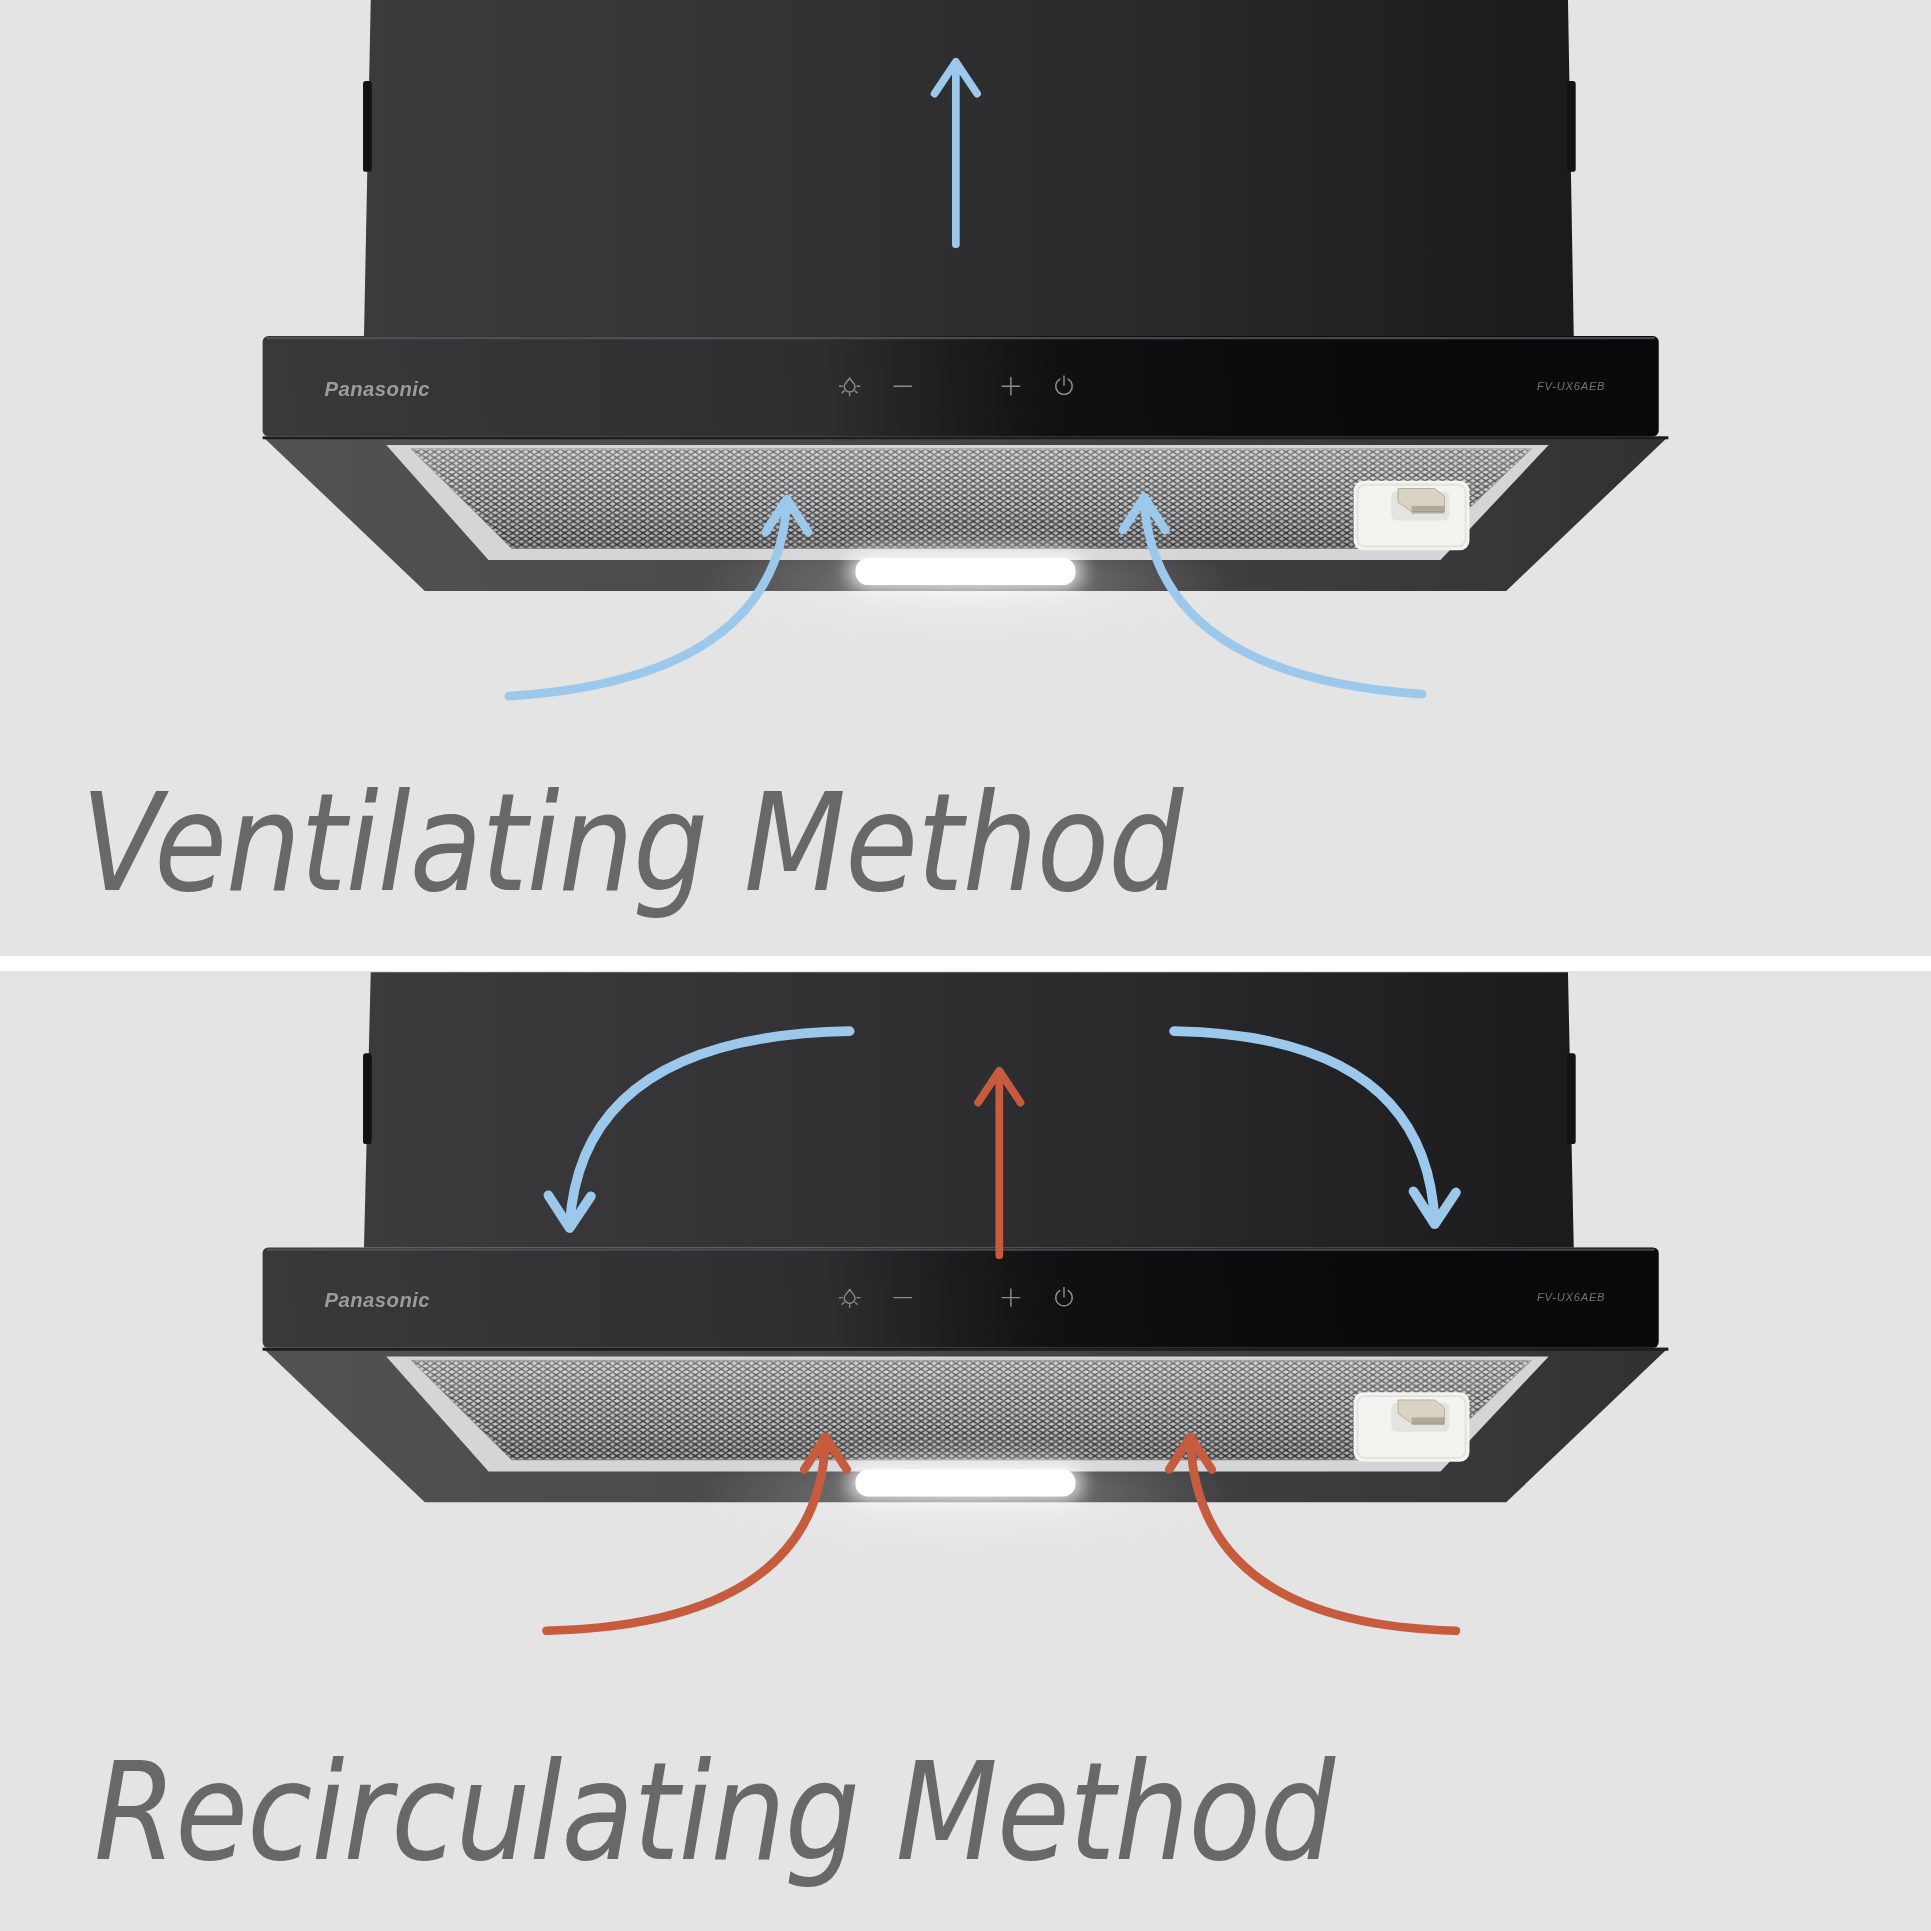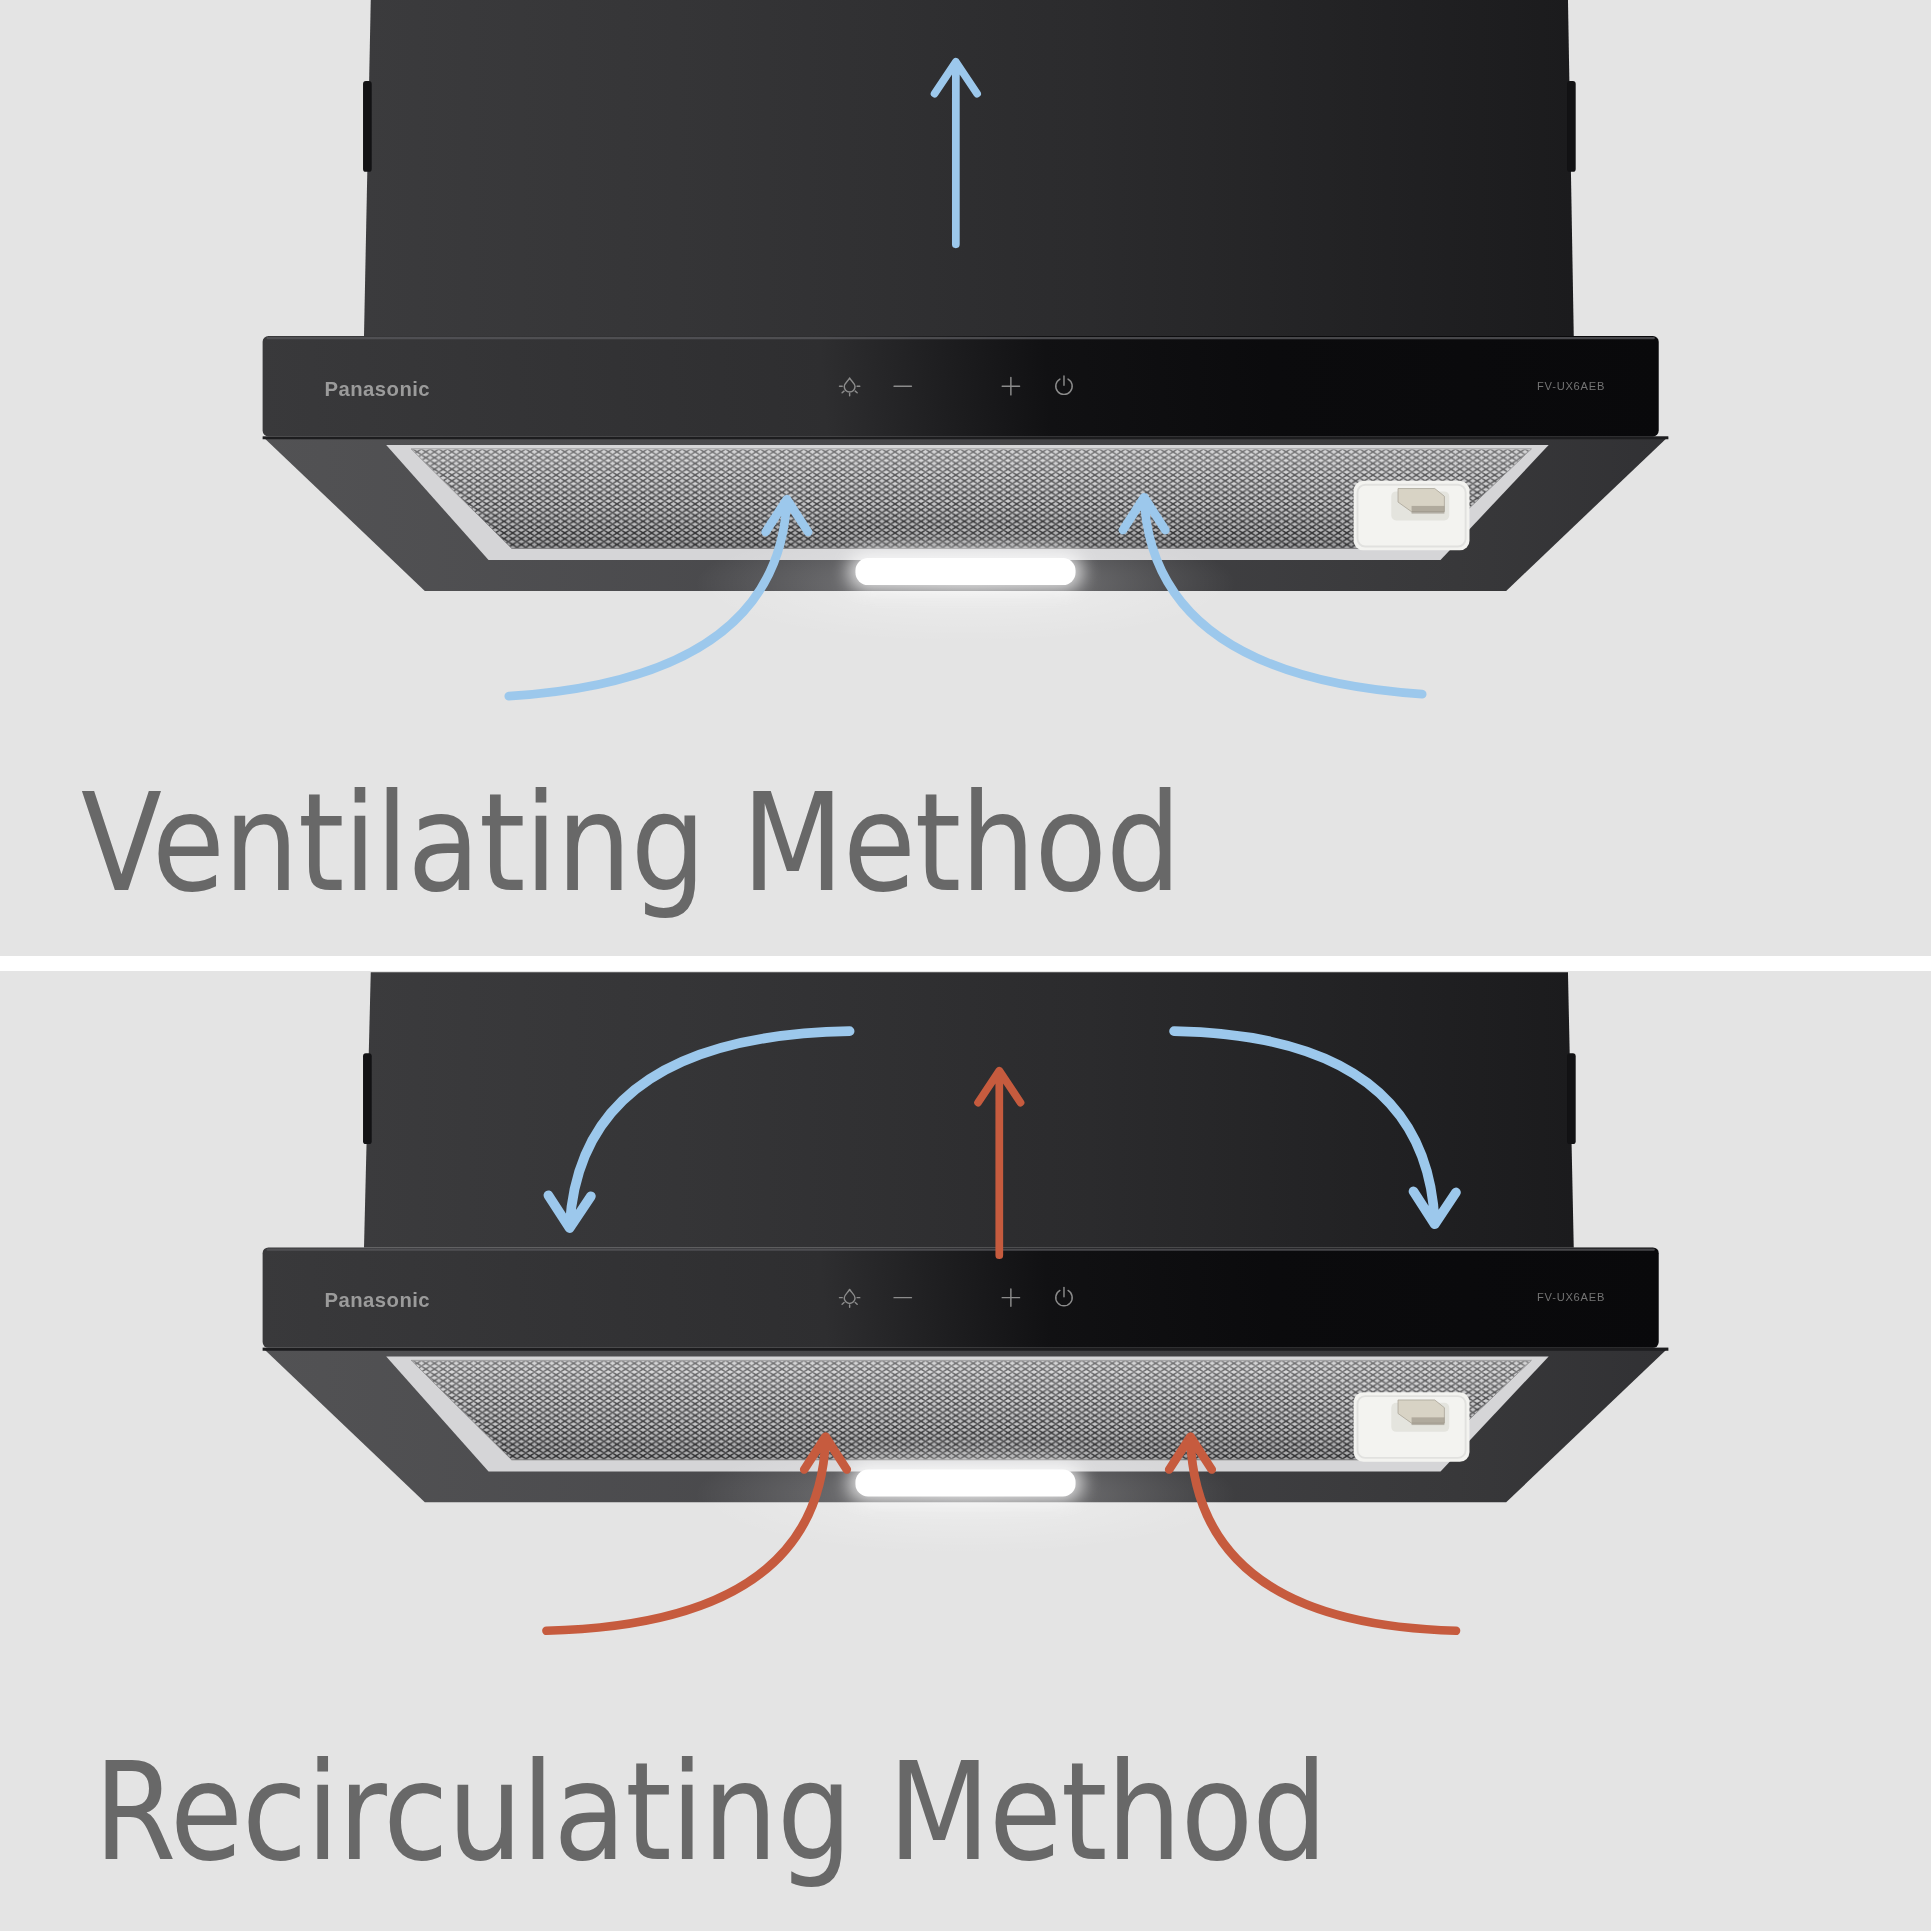--- a/index.html
+++ b/index.html
@@ -1,17 +1,17 @@
 <!DOCTYPE html>
 <html style="--background: #e4e4e4; --divider: #ffffff; --title_text: #686868; --cool_air_arrow: #9cc8ec; --warm_air_arrow: #c65b3e;"><head>
 <meta charset="utf-8">
 <style>
   html,body{margin:0;padding:0;}
   body{width:1931px;height:1931px;overflow:hidden;background:var(--background,#e4e4e4);}
-  .canvas{position:relative;width:1768px;height:1931px;background:var(--background,#e4e4e4);}
+  .canvas{position:relative;width:1768px;height:1931px;background:var(--background,#e4e4e4);font-style:italic;}
   .scene{position:absolute;left:0;top:0;width:1931px;height:1931px;display:block;}
   .divider{position:absolute;left:0;top:956px;width:1931px;height:15.4px;background:var(--divider,#fff);}
   .method-title{
     position:absolute;
     font-family:"DejaVu Sans",sans-serif;
     font-weight:400;
     font-size:136px;
     line-height:1;
     letter-spacing:-1px;
     color:var(--title_text,#686868);

